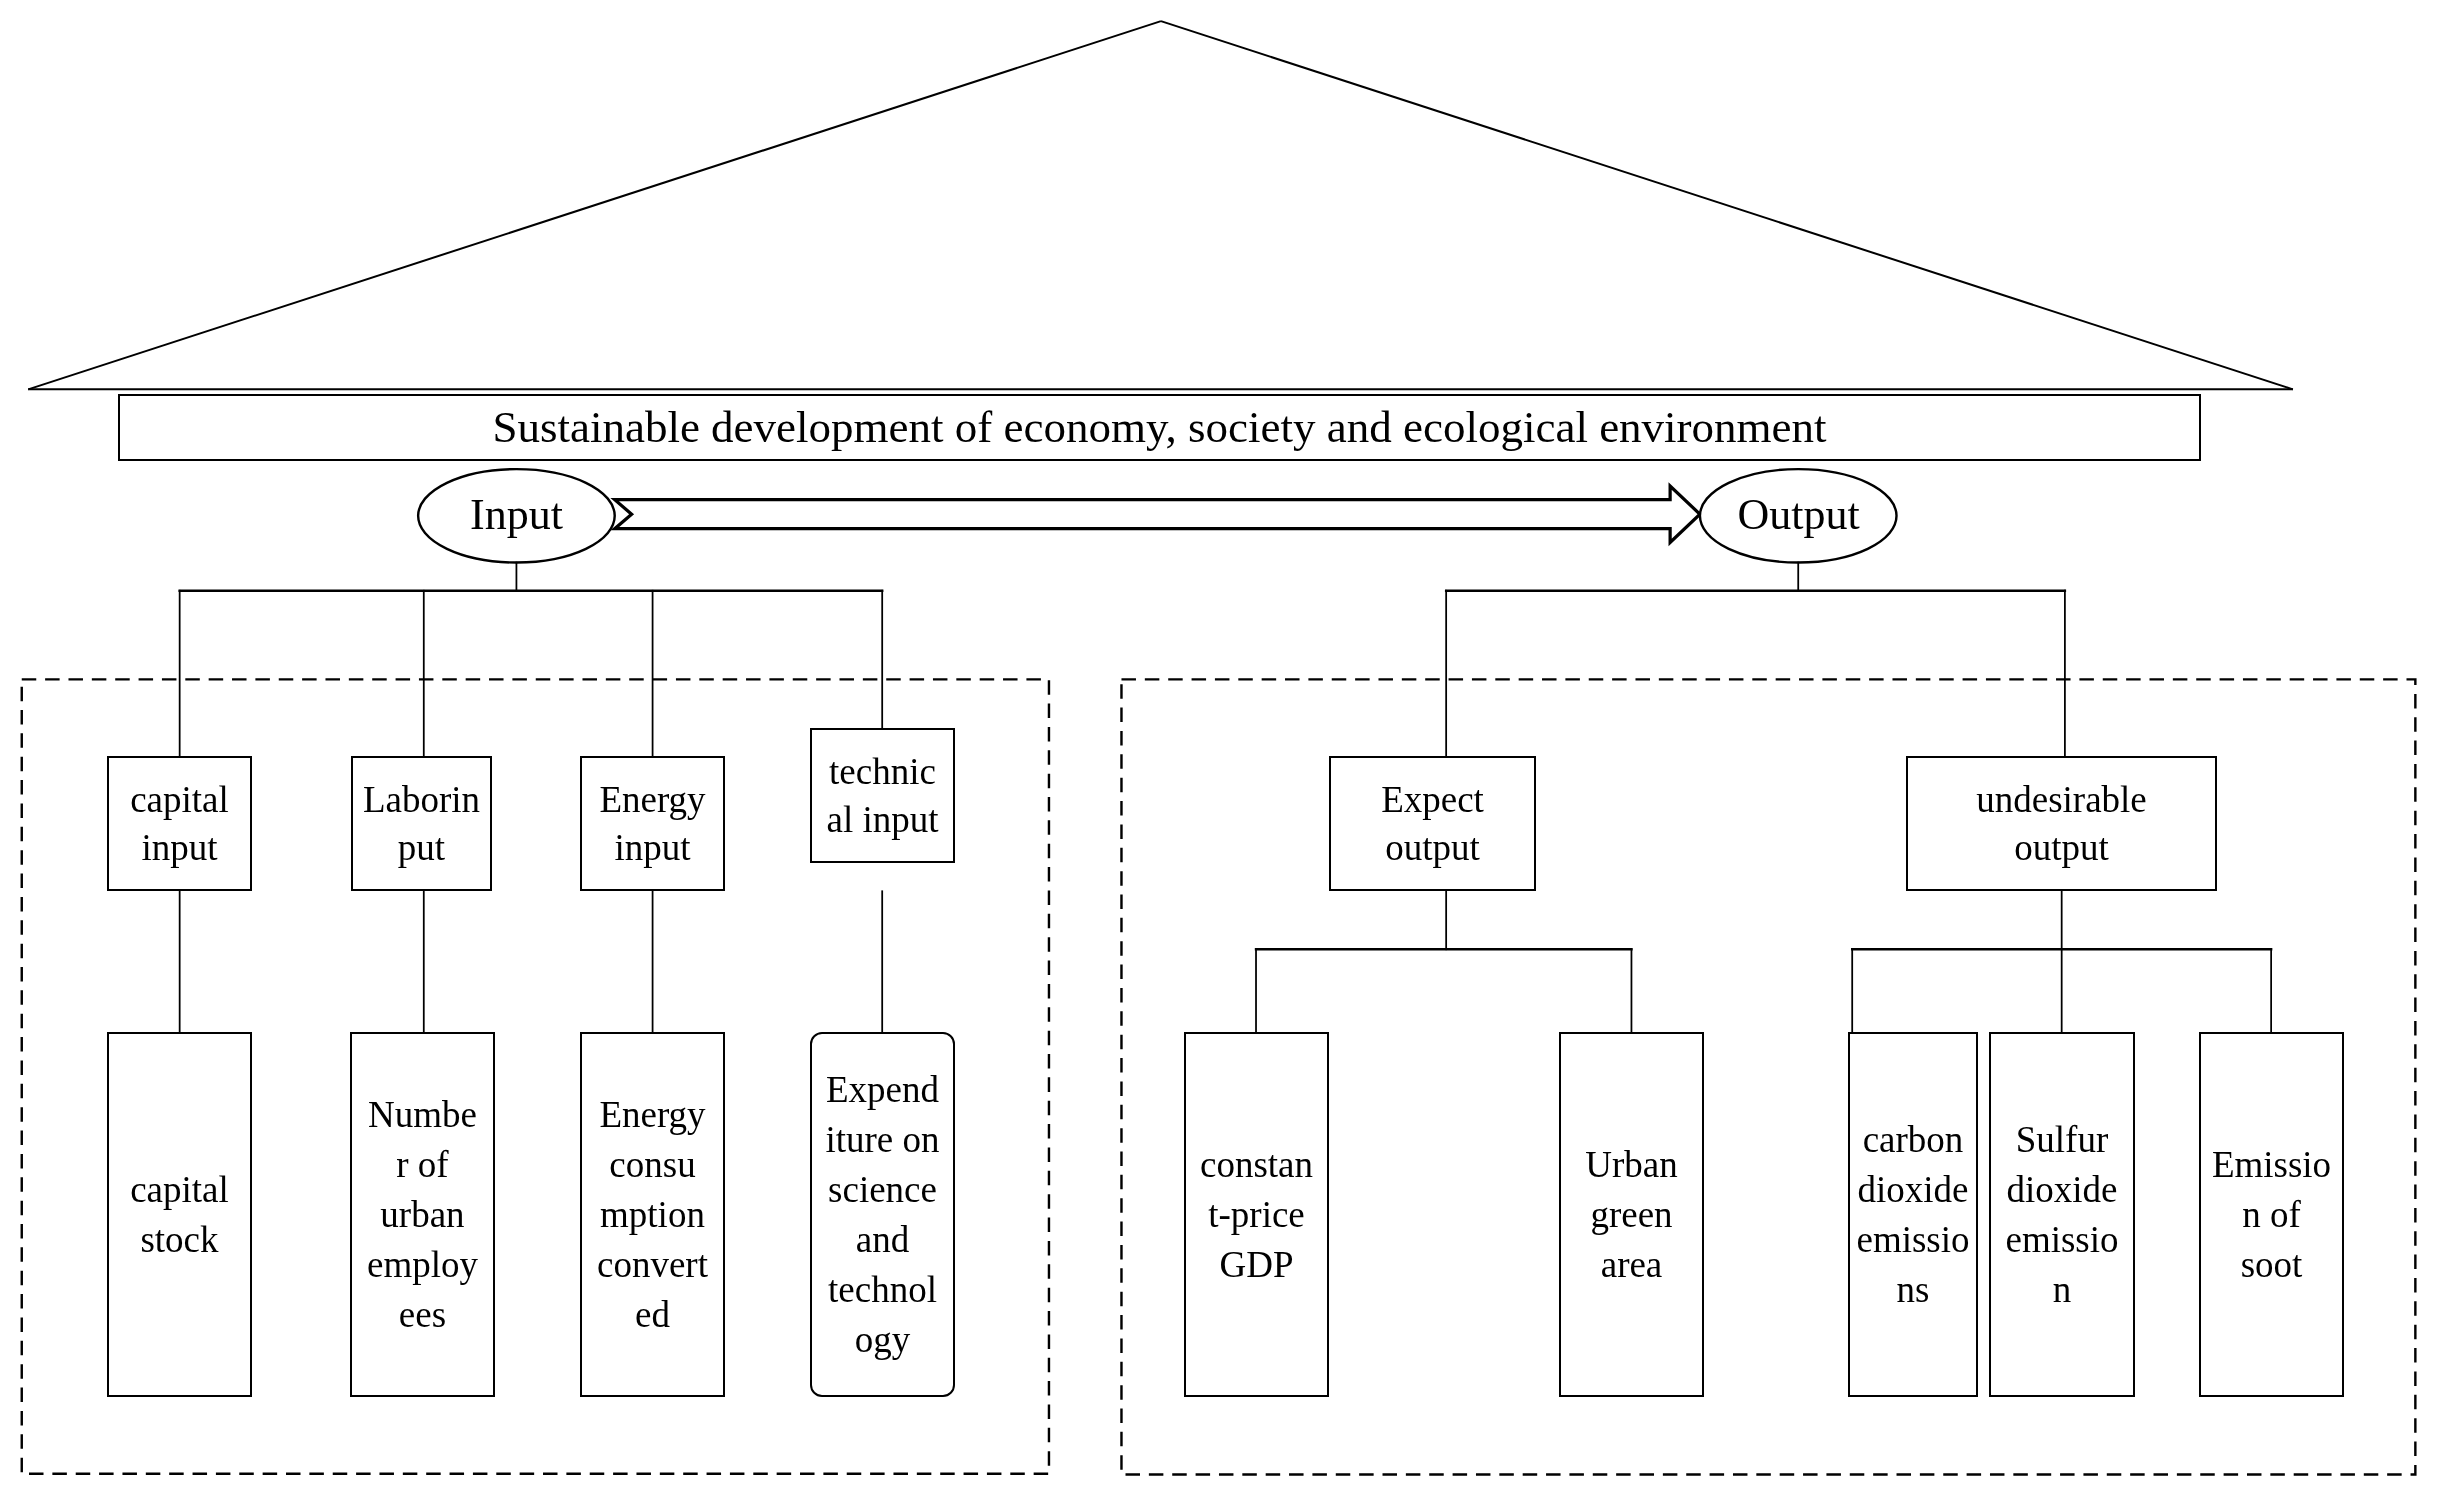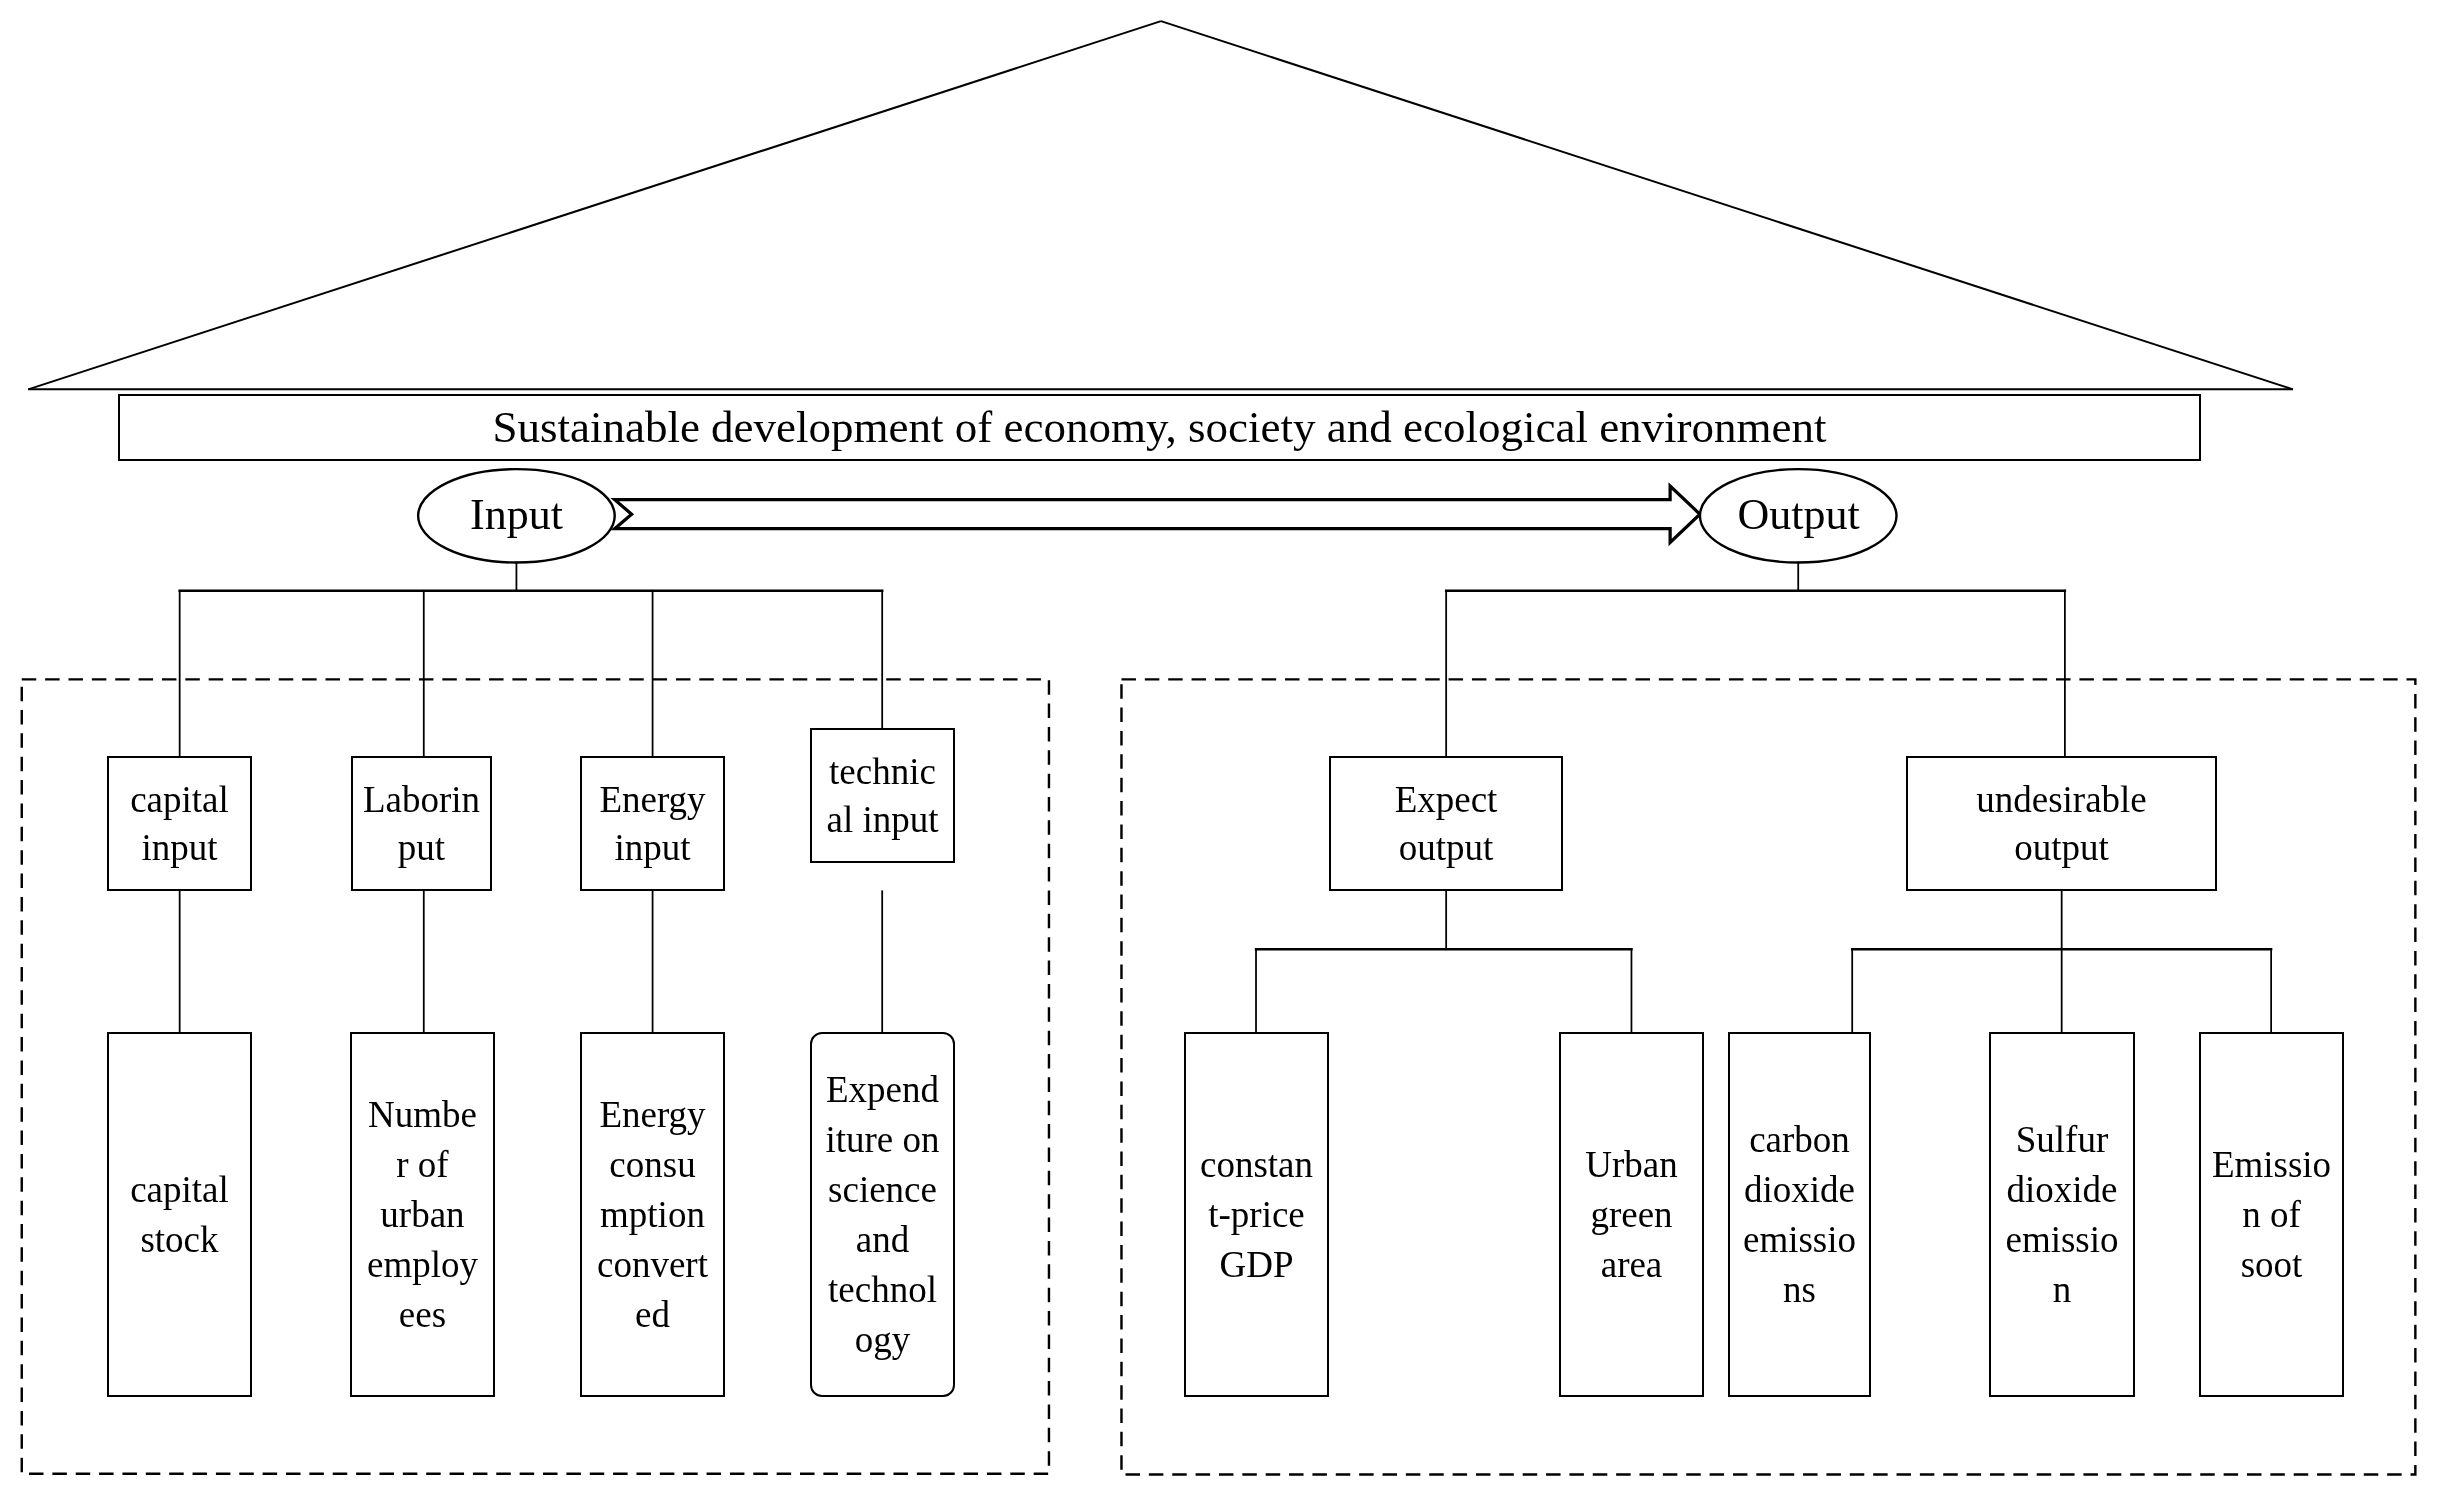--- a/index.html
+++ b/index.html
@@ -116,32 +116,32 @@
 mption
 convert
 ed</div>
   <div class="node-box leaf-box" style="left:810px; top:1032px; width:145px; height:365px;border-radius:12px;">Expend
 iture on
 science
 and
 technol
 ogy</div>
 
-  <div class="node-box cat-box" style="left:1329px; top:756px; width:234px; height:135px;">Expect
+  <div class="node-box cat-box" style="left:1329px; top:756px; width:207px; height:135px;">Expect
 output</div>
   <div class="node-box cat-box" style="left:1906px; top:756px; width:311px; height:135px;text-align:center;">undesirable
 output</div>
 
   <div class="node-box leaf-box" style="left:1184px; top:1032px; width:145px; height:365px;">constan
 t-price
 GDP</div>
   <div class="node-box leaf-box" style="left:1559px; top:1032px; width:145px; height:365px;">Urban
 green
 area</div>
-  <div class="node-box leaf-box" style="left:1728px; top:1032px; width:143px; height:365px;">carbon
+  <div class="node-box leaf-box" style="left:1848px; top:1032px; width:130px; height:365px;">carbon
 dioxide
 emissio
 ns</div>
   <div class="node-box leaf-box" style="left:1989px; top:1032px; width:146px; height:365px;">Sulfur
 dioxide
 emissio
 n</div>
   <div class="node-box leaf-box" style="left:2199px; top:1032px; width:145px; height:365px;">Emissio
 n of
 soot</div>

